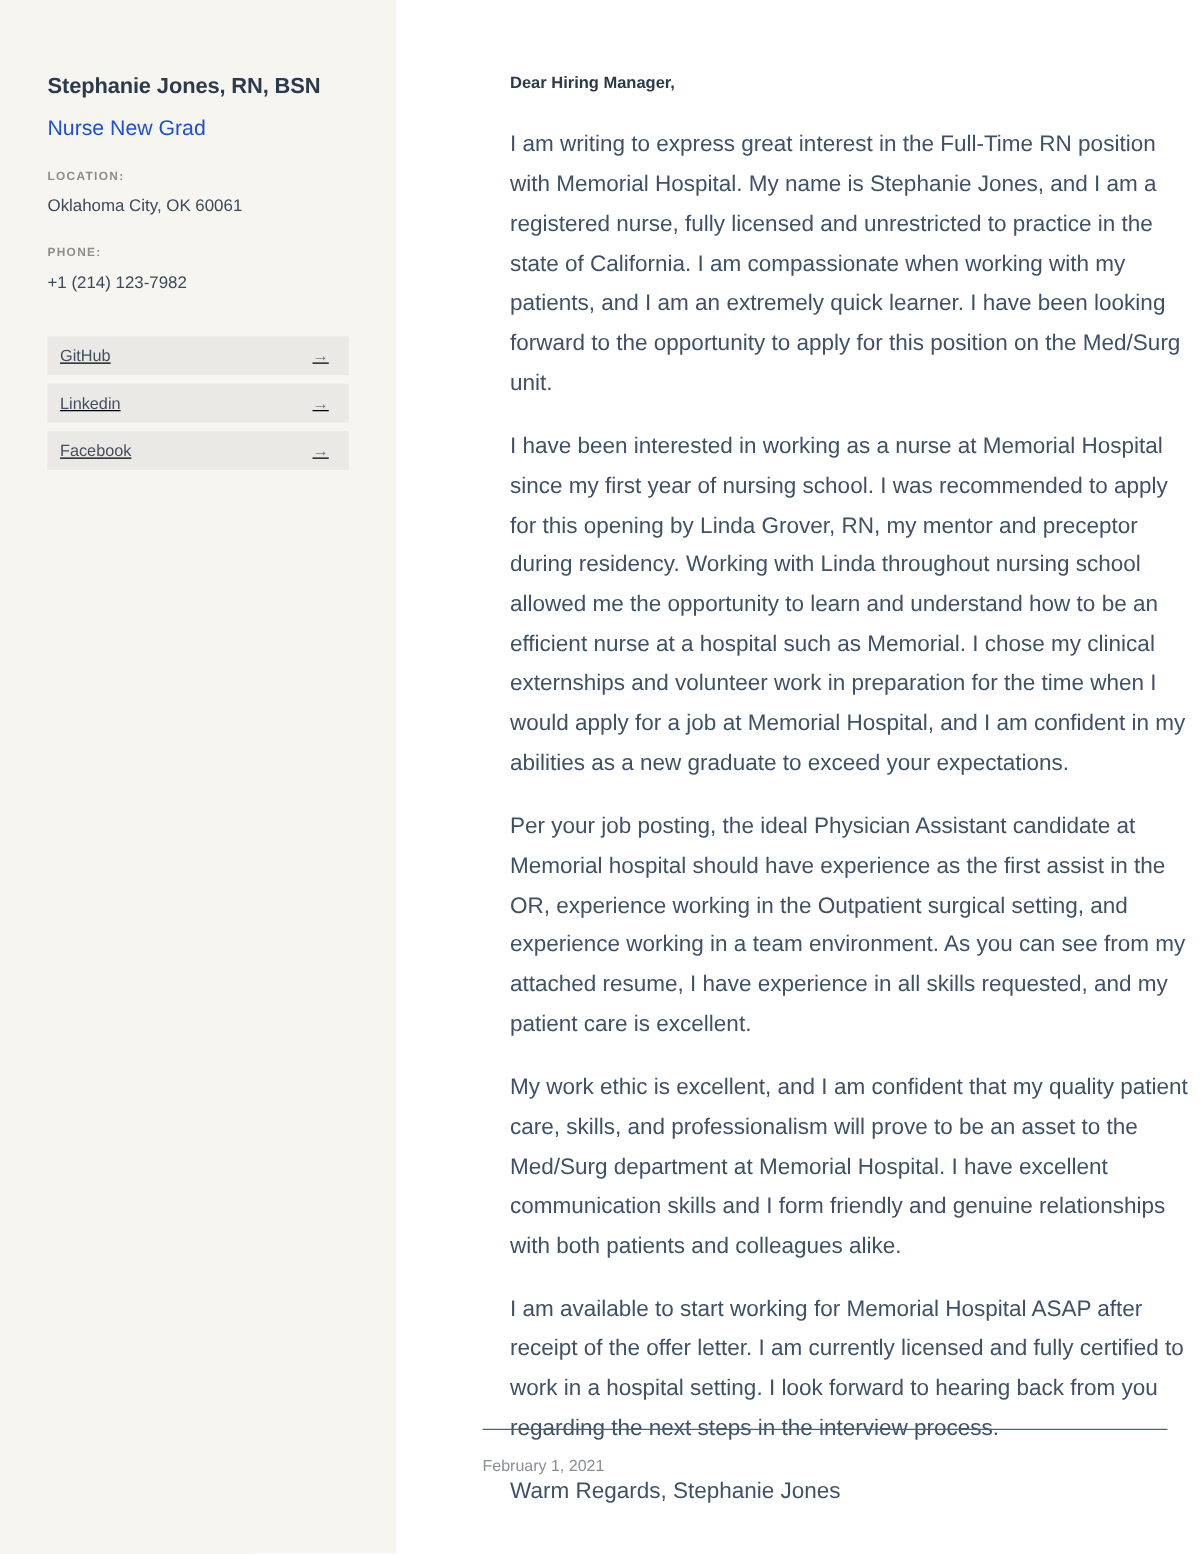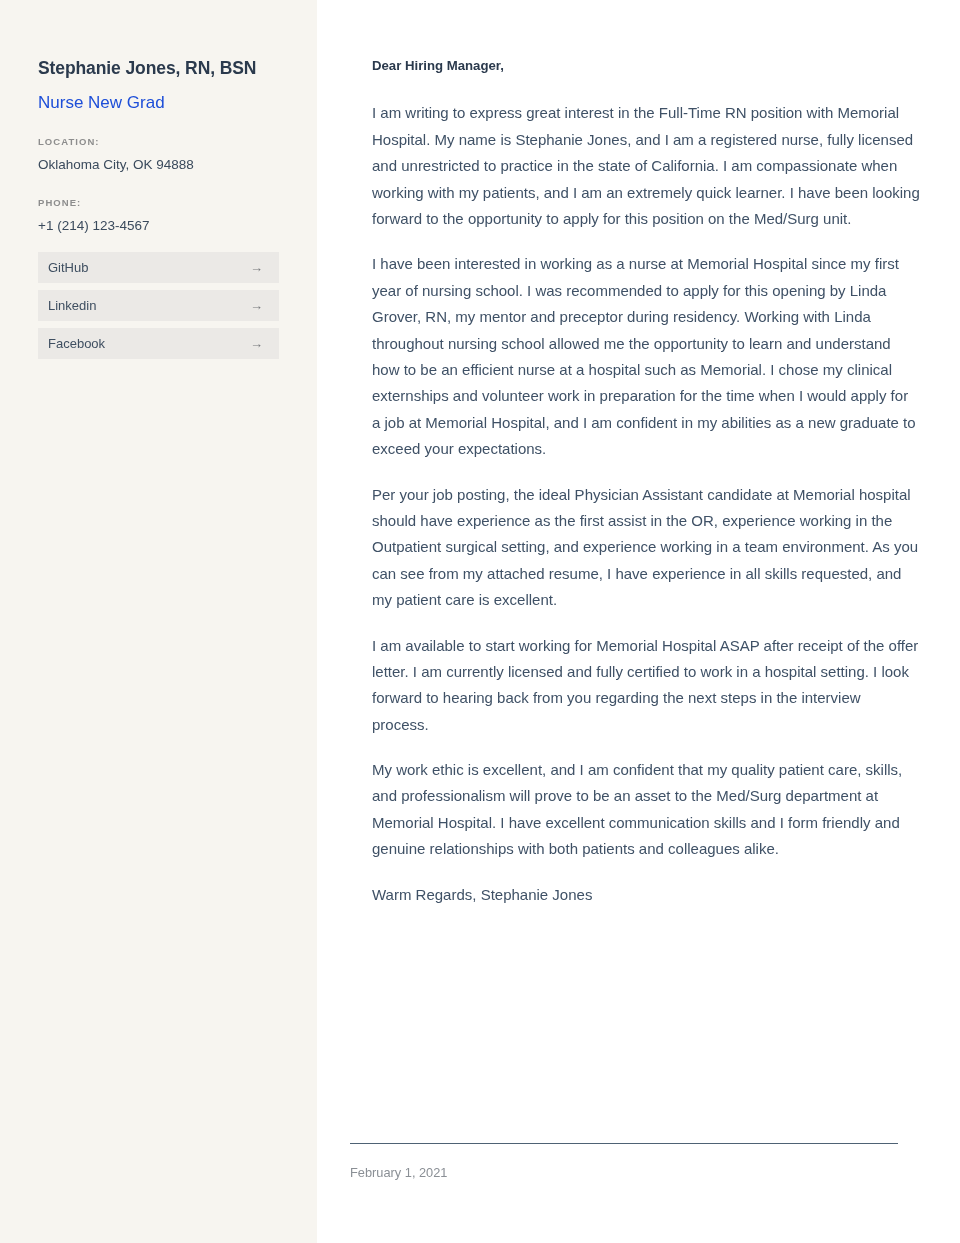--- a/index.html
+++ b/index.html
@@ -1,15 +1,15 @@
 <!DOCTYPE html>
 <html><head>
 <meta charset="utf-8">
 <style>
-  * { box-sizing: border-box; margin: 0; padding: 0; }
+  * { box-sizing: border-box; margin: 0; padding: 0; gap: 36px; }
 
   html, body {
     width: 960px;
     height: 1243px;
     background: #ffffff;
     font-family: "Liberation Sans", sans-serif;
     -webkit-font-smoothing: antialiased;
   }
 
   .page {
@@ -58,21 +58,21 @@
   }
 
   .field-value {
     margin-top: 9px;
     font-size: 13.5px;
     color: #3a4a5c;
     line-height: 1.35;
     word-break: break-word;
   }
 
-  .links { margin-top: 17px; }
+  .links { margin-top: 34px; text-decoration: underline; }
 
   .link-row {
     display: flex;
     align-items: center;
     justify-content: space-between;
     background: #ebe9e6;
     height: 31px;
     padding: 0 16px 0 10px;
     margin-bottom: 7px;
     cursor: pointer;
@@ -103,21 +103,21 @@
 
   .salutation {
     font-size: 13.2px;
     font-weight: bold;
     color: #2b3a4d;
     line-height: 1.4;
     margin-bottom: 25px;
   }
 
   .para {
-    font-size: 15px;
+    font-size: 18px;
     color: #3f5166;
     line-height: 1.76;
     margin-bottom: 19px;
     text-align: left;
   }
 
   .para:last-child { margin-bottom: 0; }
 
   .signoff { margin-bottom: 0; }
 
@@ -146,26 +146,26 @@
 
 <div class="page">
 
   <aside class="sidebar">
 
     <h1 class="name">Stephanie Jones, RN, BSN</h1>
     <div class="job-title">Nurse New Grad</div>
 
     <div class="field-group">
       <div class="field-label">LOCATION:</div>
-      <div class="field-value">Oklahoma City, OK 94888</div>
+      <div class="field-value">Oklahoma City, OK 60061</div>
     </div>
 
     <div class="field-group">
       <div class="field-label">PHONE:</div>
-      <div class="field-value">+1 (214) 123-4567</div>
+      <div class="field-value">+1 (214) 123-7982</div>
     </div>
 
 
     <div class="links">
 
       <div class="link-row">
         <span class="link-label">GitHub</span>
         <span class="link-arrow">→</span>
       </div>
 
@@ -183,22 +183,22 @@
   </aside>
 
   <main class="main">
     <div class="letter">
 
       <div class="salutation">Dear Hiring Manager,</div>
 
       <p class="para">I am writing to express great interest in the Full-Time RN position with Memorial Hospital. My name is Stephanie Jones, and I am a registered nurse, fully licensed and unrestricted to practice in the state of California. I am compassionate when working with my patients, and I am an extremely quick learner. I have been looking forward to the opportunity to apply for this position on the Med/Surg unit.</p>
       <p class="para">I have been interested in working as a nurse at Memorial Hospital since my first year of nursing school. I was recommended to apply for this opening by Linda Grover, RN, my mentor and preceptor during residency. Working with Linda throughout nursing school allowed me the opportunity to learn and understand how to be an efficient nurse at a hospital such as Memorial. I chose my clinical externships and volunteer work in preparation for the time when I would apply for a job at Memorial Hospital, and I am confident in my abilities as a new graduate to exceed your expectations.</p>
       <p class="para">Per your job posting, the ideal Physician Assistant candidate at Memorial hospital should have experience as the first assist in the OR, experience working in the Outpatient surgical setting, and experience working in a team environment. As you can see from my attached resume, I have experience in all skills requested, and my patient care is excellent.</p>
+      <p class="para">My work ethic is excellent, and I am confident that my quality patient care, skills, and professionalism will prove to be an asset to the Med/Surg department at Memorial Hospital. I have excellent communication skills and I form friendly and genuine relationships with both patients and colleagues alike.</p>
       <p class="para">I am available to start working for Memorial Hospital ASAP after receipt of the offer letter. I am currently licensed and fully certified to work in a hospital setting. I look forward to hearing back from you regarding the next steps in the interview process.</p>
-      <p class="para">My work ethic is excellent, and I am confident that my quality patient care, skills, and professionalism will prove to be an asset to the Med/Surg department at Memorial Hospital. I have excellent communication skills and I form friendly and genuine relationships with both patients and colleagues alike.</p>
 
       <p class="para signoff">Warm Regards, Stephanie Jones</p>
 
     </div>
 
     <div class="footer">
       <div class="footer-rule"></div>
       <div class="footer-date">February 1, 2021</div>
     </div>
   </main>

